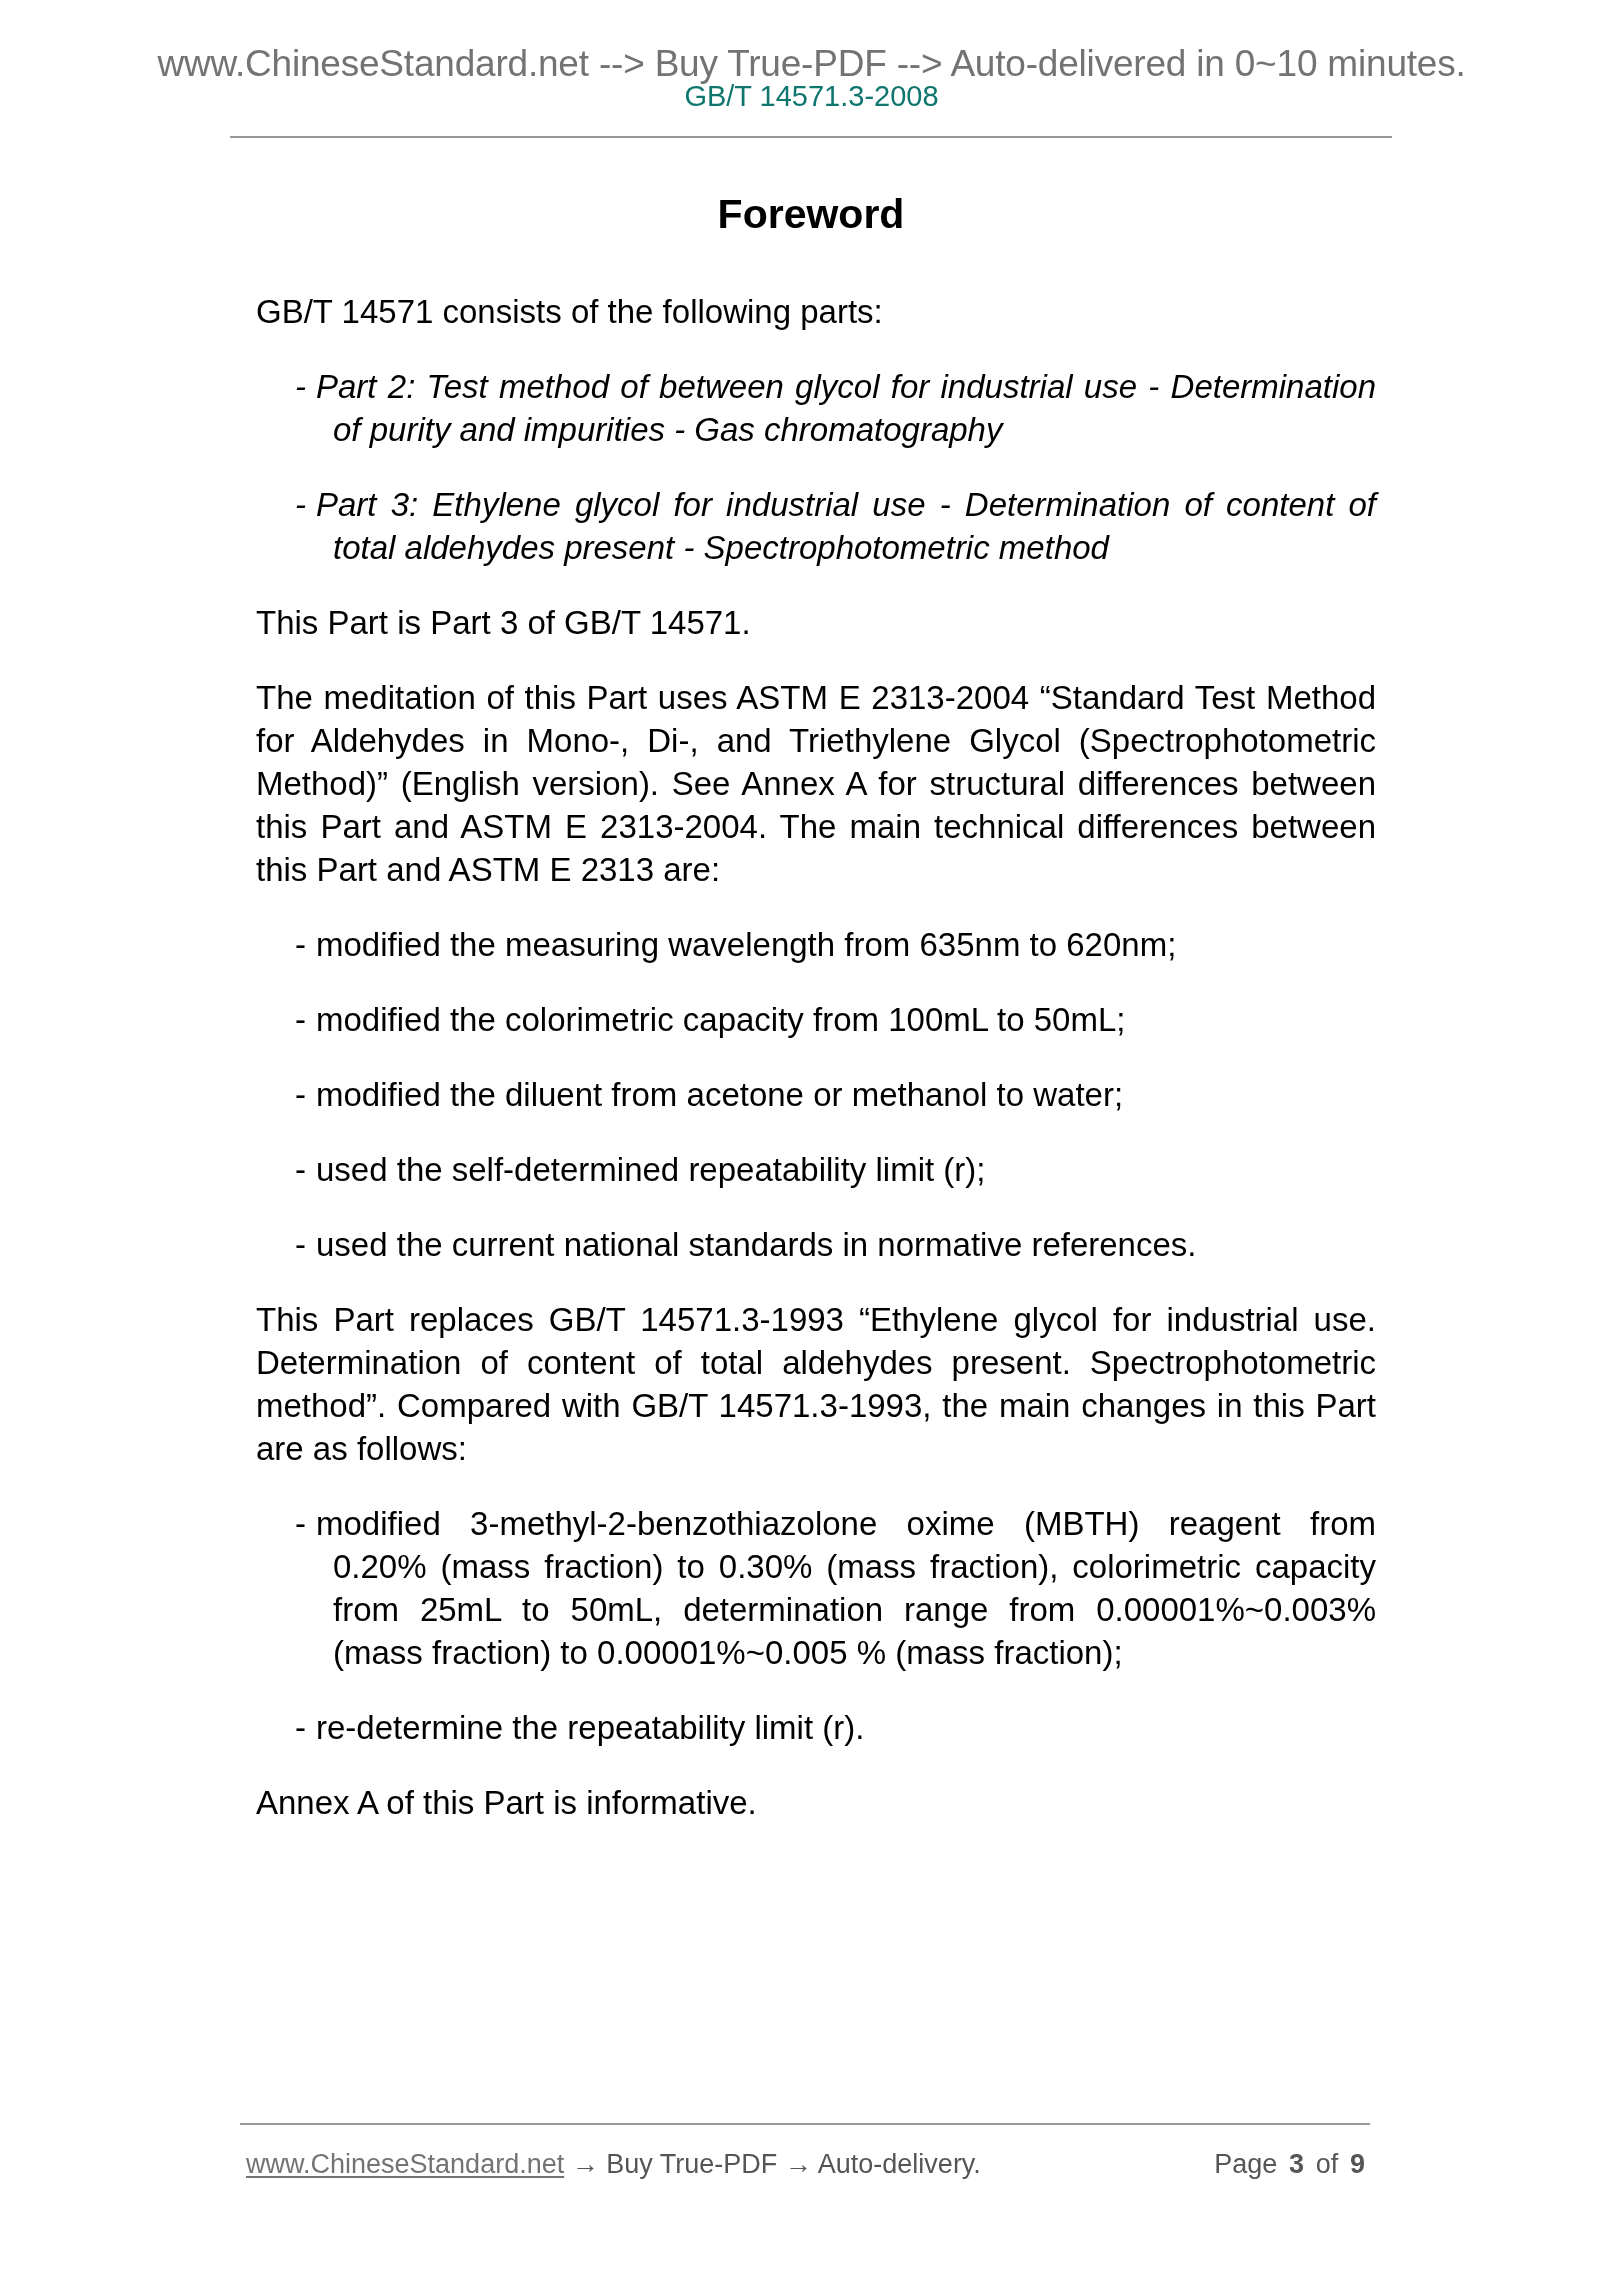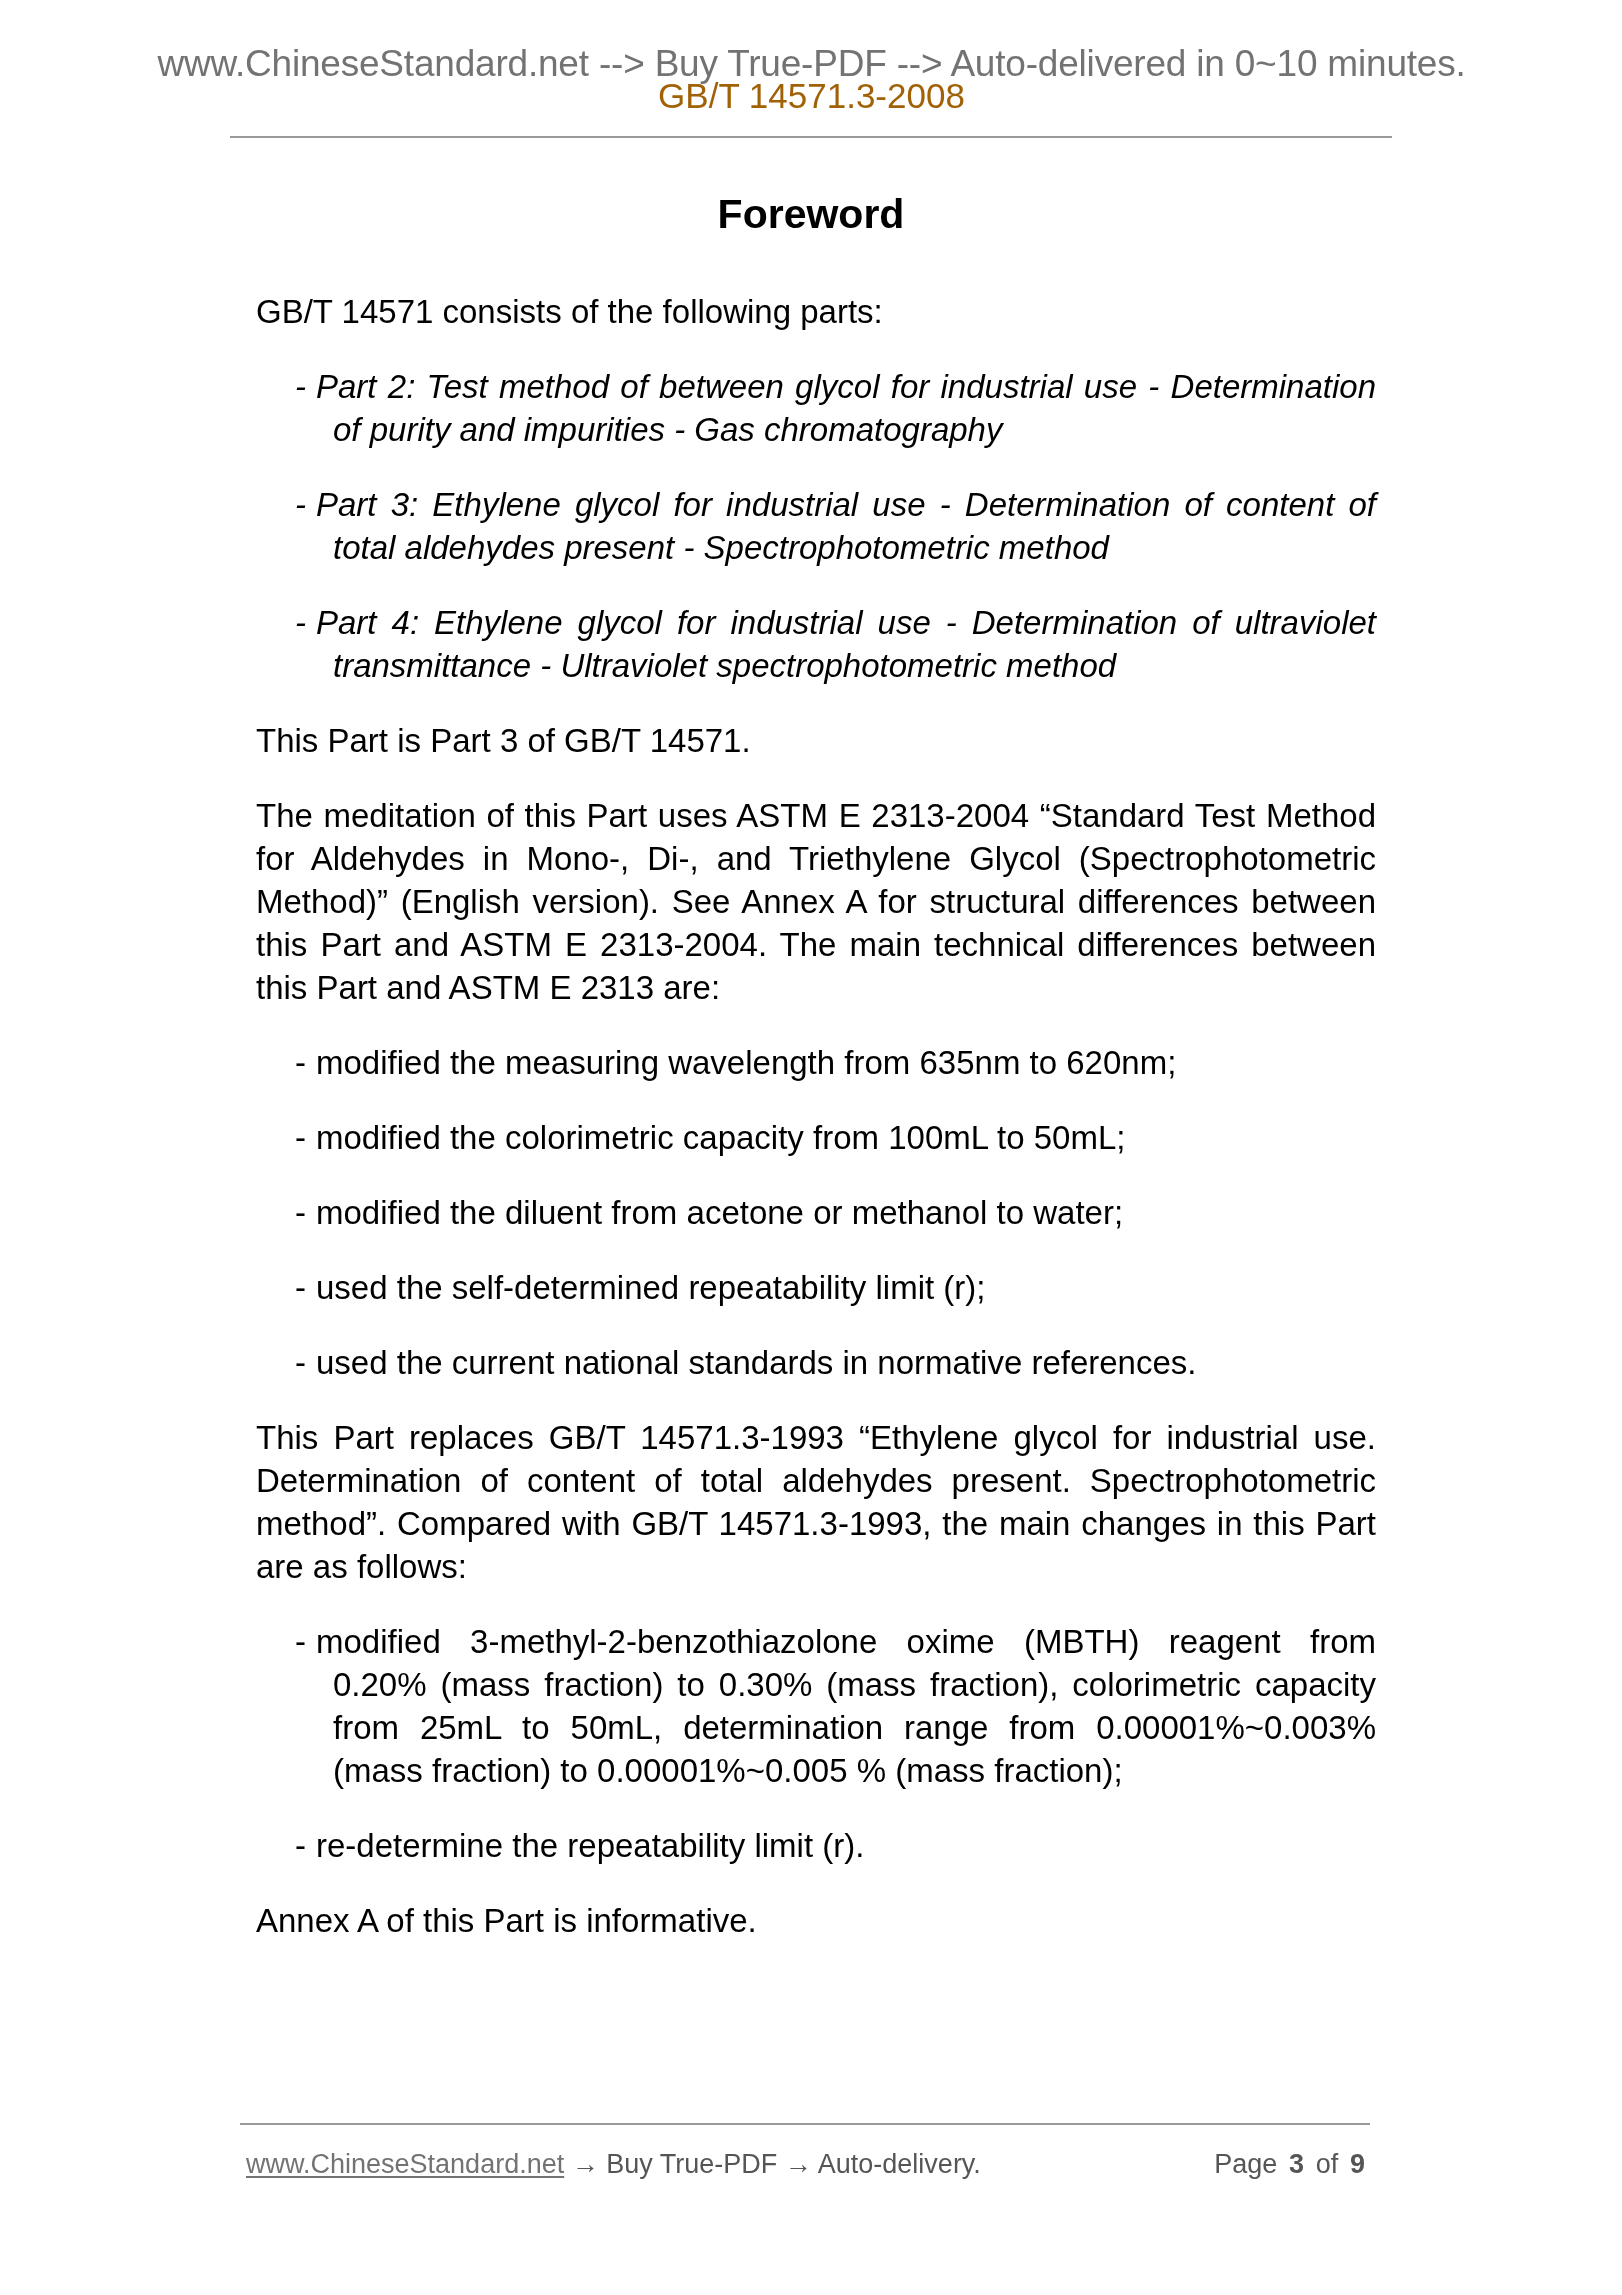--- a/index.html
+++ b/index.html
@@ -1,21 +1,21 @@
 <!DOCTYPE html>
 <html style="font-size:13.3px"><head>
 <meta charset="utf-8">
 <style>
   html, body { margin: 0; padding: 0; background: #ffffff; }
   body { width: 1623px; height: 2295px; position: relative; overflow: hidden;
          font-family: "Liberation Sans", "DejaVu Sans", sans-serif; color: #000; }
   .hdr-top { position: absolute; left: 0; width: 1623px; top: 44px; text-align: center;
              font-size: 37px; line-height: 40px; color: #737373; letter-spacing: -0.2px; }
   .hdr-sub { position: absolute; left: 0; width: 1623px; top: 82px; text-align: center;
-             font-size: 35px; line-height: 28px; color: #a16207; }
+             font-size: 29px; line-height: 28px; color: #0f766e; }
   .hdr-rule { position: absolute; left: 230px; top: 136px; width: 1162px; height: 1.7px; background: #9a9a9a; }
   .title { position: absolute; left: 246px; width: 1130px; top: 189px; text-align: center;
            font-size: 41px; line-height: 50px; font-weight: bold; }
   .content { position: absolute; left: 246px; top: 290px; width: 1130px;
              font-size: 33px; line-height: 43px; }
   .content p { margin: 0 0 32px 10px; text-align: justify; }
   .bullet { padding-left: 77px; text-indent: -38px; }
   .bullet .dash { display: inline-block; text-indent: 0; width: 21px; }
   .it { font-style: italic; }
   .ftr-rule { position: absolute; left: 240px; top: 2123px; width: 1130px; height: 1.7px; background: #999999; }
@@ -33,21 +33,20 @@
 <div class="hdr-sub">GB/T 14571.3-2008</div>
 <div class="hdr-rule"></div>
 
 <div class="title">Foreword</div>
 
 <div class="content">
   <p>GB/T 14571 consists of the following parts:</p>
 
   <p class="bullet it"><span class="dash">-</span><span>Part 2: Test method of between glycol for industrial use - Determination of purity and impurities - Gas chromatography</span></p>
   <p class="bullet it"><span class="dash">-</span><span>Part 3: Ethylene glycol for industrial use - Determination of content of total aldehydes present - Spectrophotometric method</span></p>
-  <p class="bullet it"><span class="dash">-</span><span>Part 4: Ethylene glycol for industrial use - Determination of ultraviolet transmittance - Ultraviolet spectrophotometric method</span></p>
 
   <p>This Part is Part 3 of GB/T 14571.</p>
   <p>The meditation of this Part uses ASTM E 2313-2004 “Standard Test Method for Aldehydes in Mono-, Di-, and Triethylene Glycol (Spectrophotometric Method)” (English version). See Annex A for structural differences between this Part and ASTM E 2313-2004. The main technical differences between this Part and ASTM E 2313 are:</p>
 
   <p class="bullet"><span class="dash">-</span><span>modified the measuring wavelength from 635nm to 620nm;</span></p>
   <p class="bullet"><span class="dash">-</span><span>modified the colorimetric capacity from 100mL to 50mL;</span></p>
   <p class="bullet"><span class="dash">-</span><span>modified the diluent from acetone or methanol to water;</span></p>
   <p class="bullet"><span class="dash">-</span><span>used the self-determined repeatability limit (r);</span></p>
   <p class="bullet"><span class="dash">-</span><span>used the current national standards in normative references.</span></p>
 

